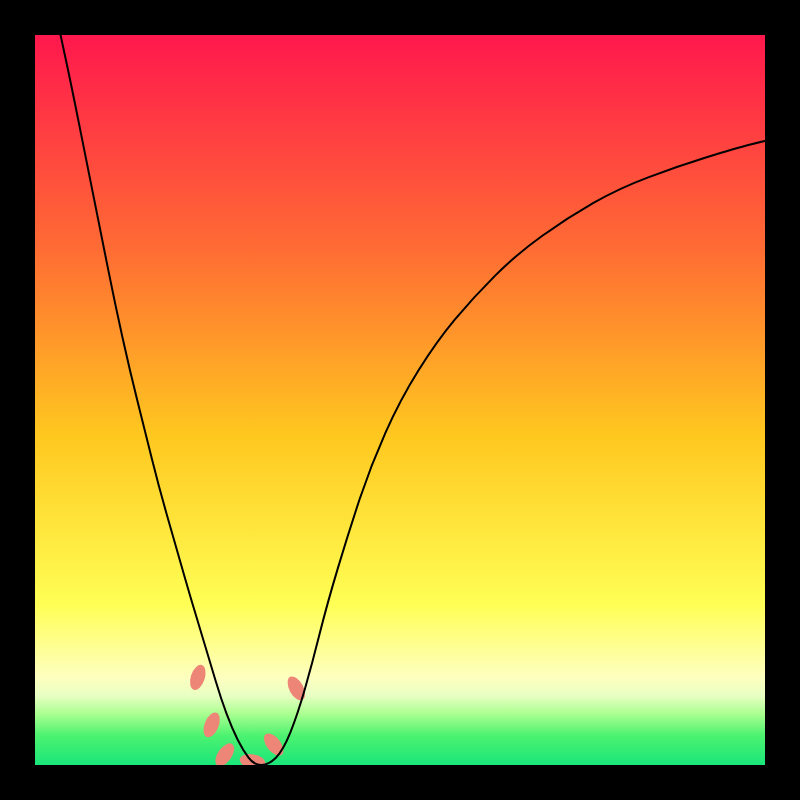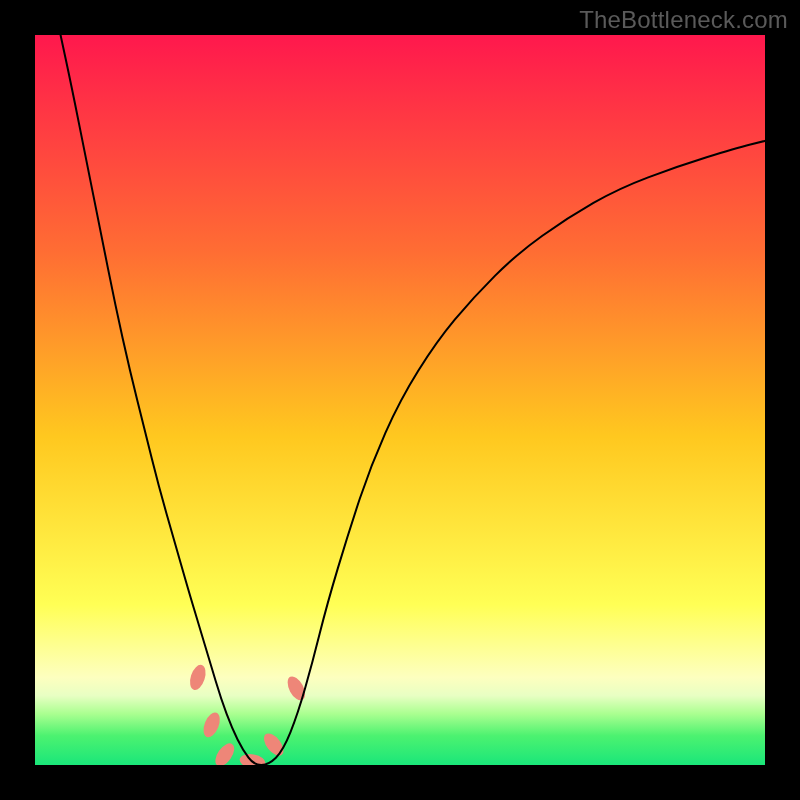--- a/index.html
+++ b/index.html
@@ -34,21 +34,20 @@
     font-size: 24px;
     letter-spacing: 0.2px;
     font-weight: 400;
   }
   svg { display:block; }
 </style>
 </head>
 <body>
 
 <div class="frame">
-  <div class="watermark">TheBottleneck.com</div>
   <div class="plot-area">
     <svg id="chart-svg" width="730" height="730" viewBox="0 0 730 730">
       <defs>
         <linearGradient id="bg-grad" x1="0" y1="0" x2="0" y2="1">
             <stop offset="0.00%" stop-color="#ff184d"></stop>
             <stop offset="30.00%" stop-color="#ff6e33"></stop>
             <stop offset="55.00%" stop-color="#ffc81f"></stop>
             <stop offset="78.00%" stop-color="#ffff55"></stop>
             <stop offset="88.00%" stop-color="#fdffbf"></stop>
             <stop offset="90.50%" stop-color="#e8ffc3"></stop>

